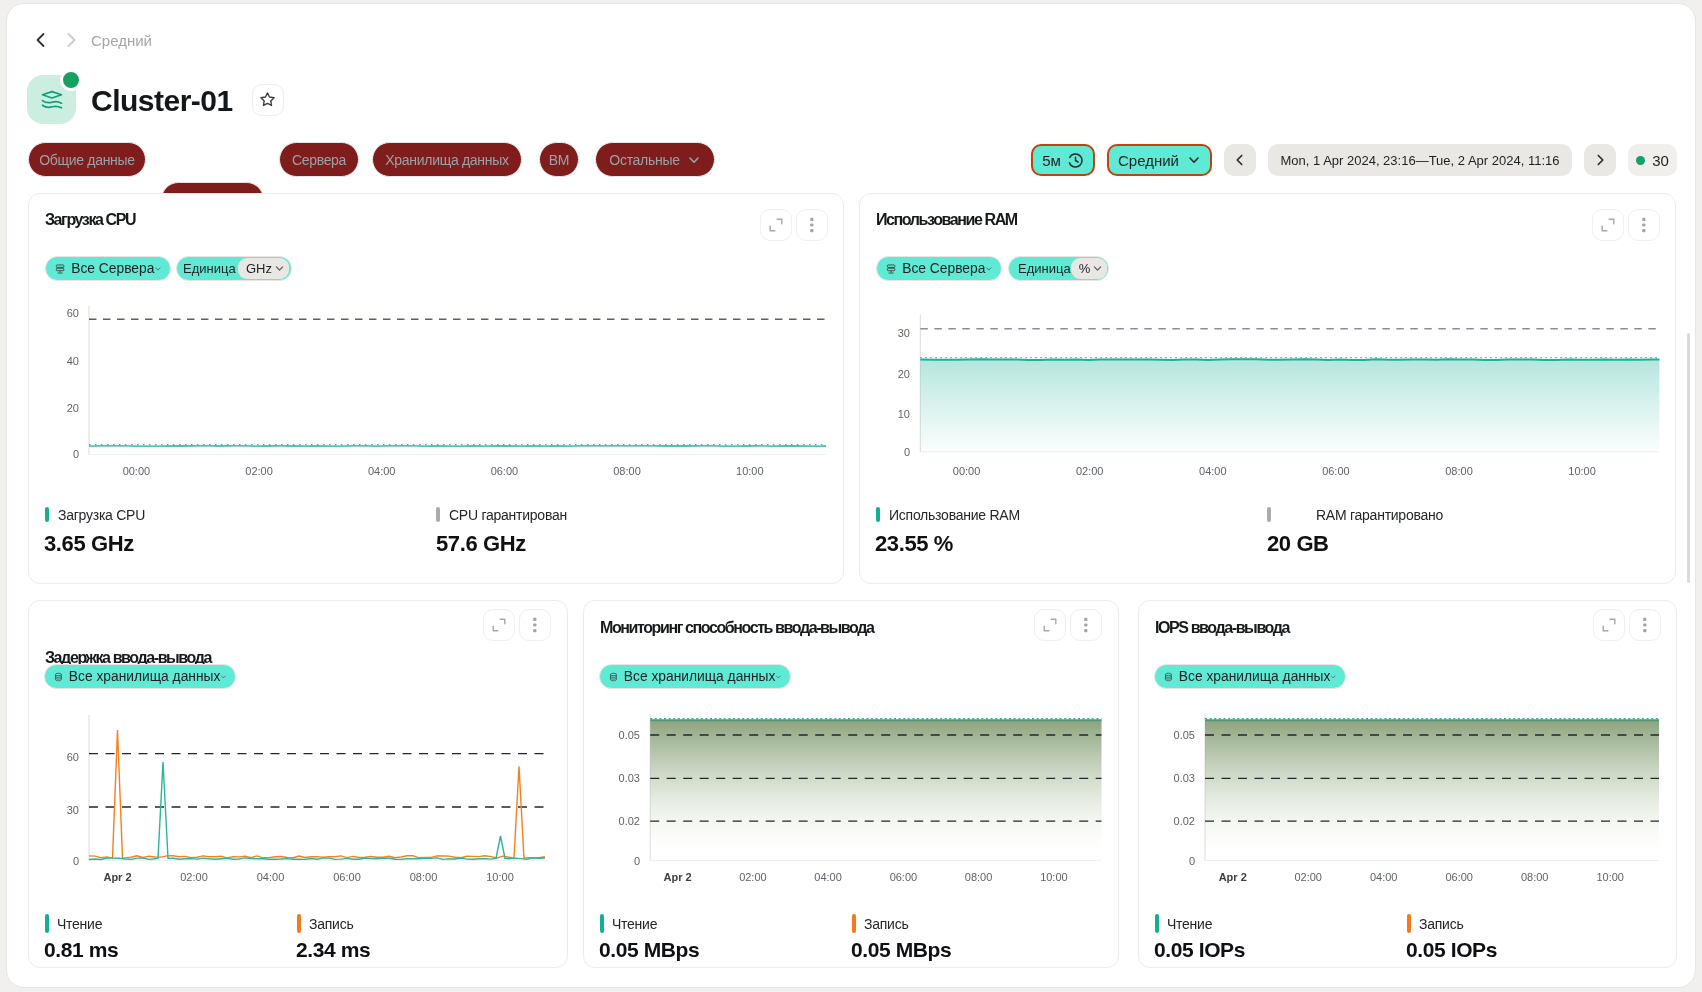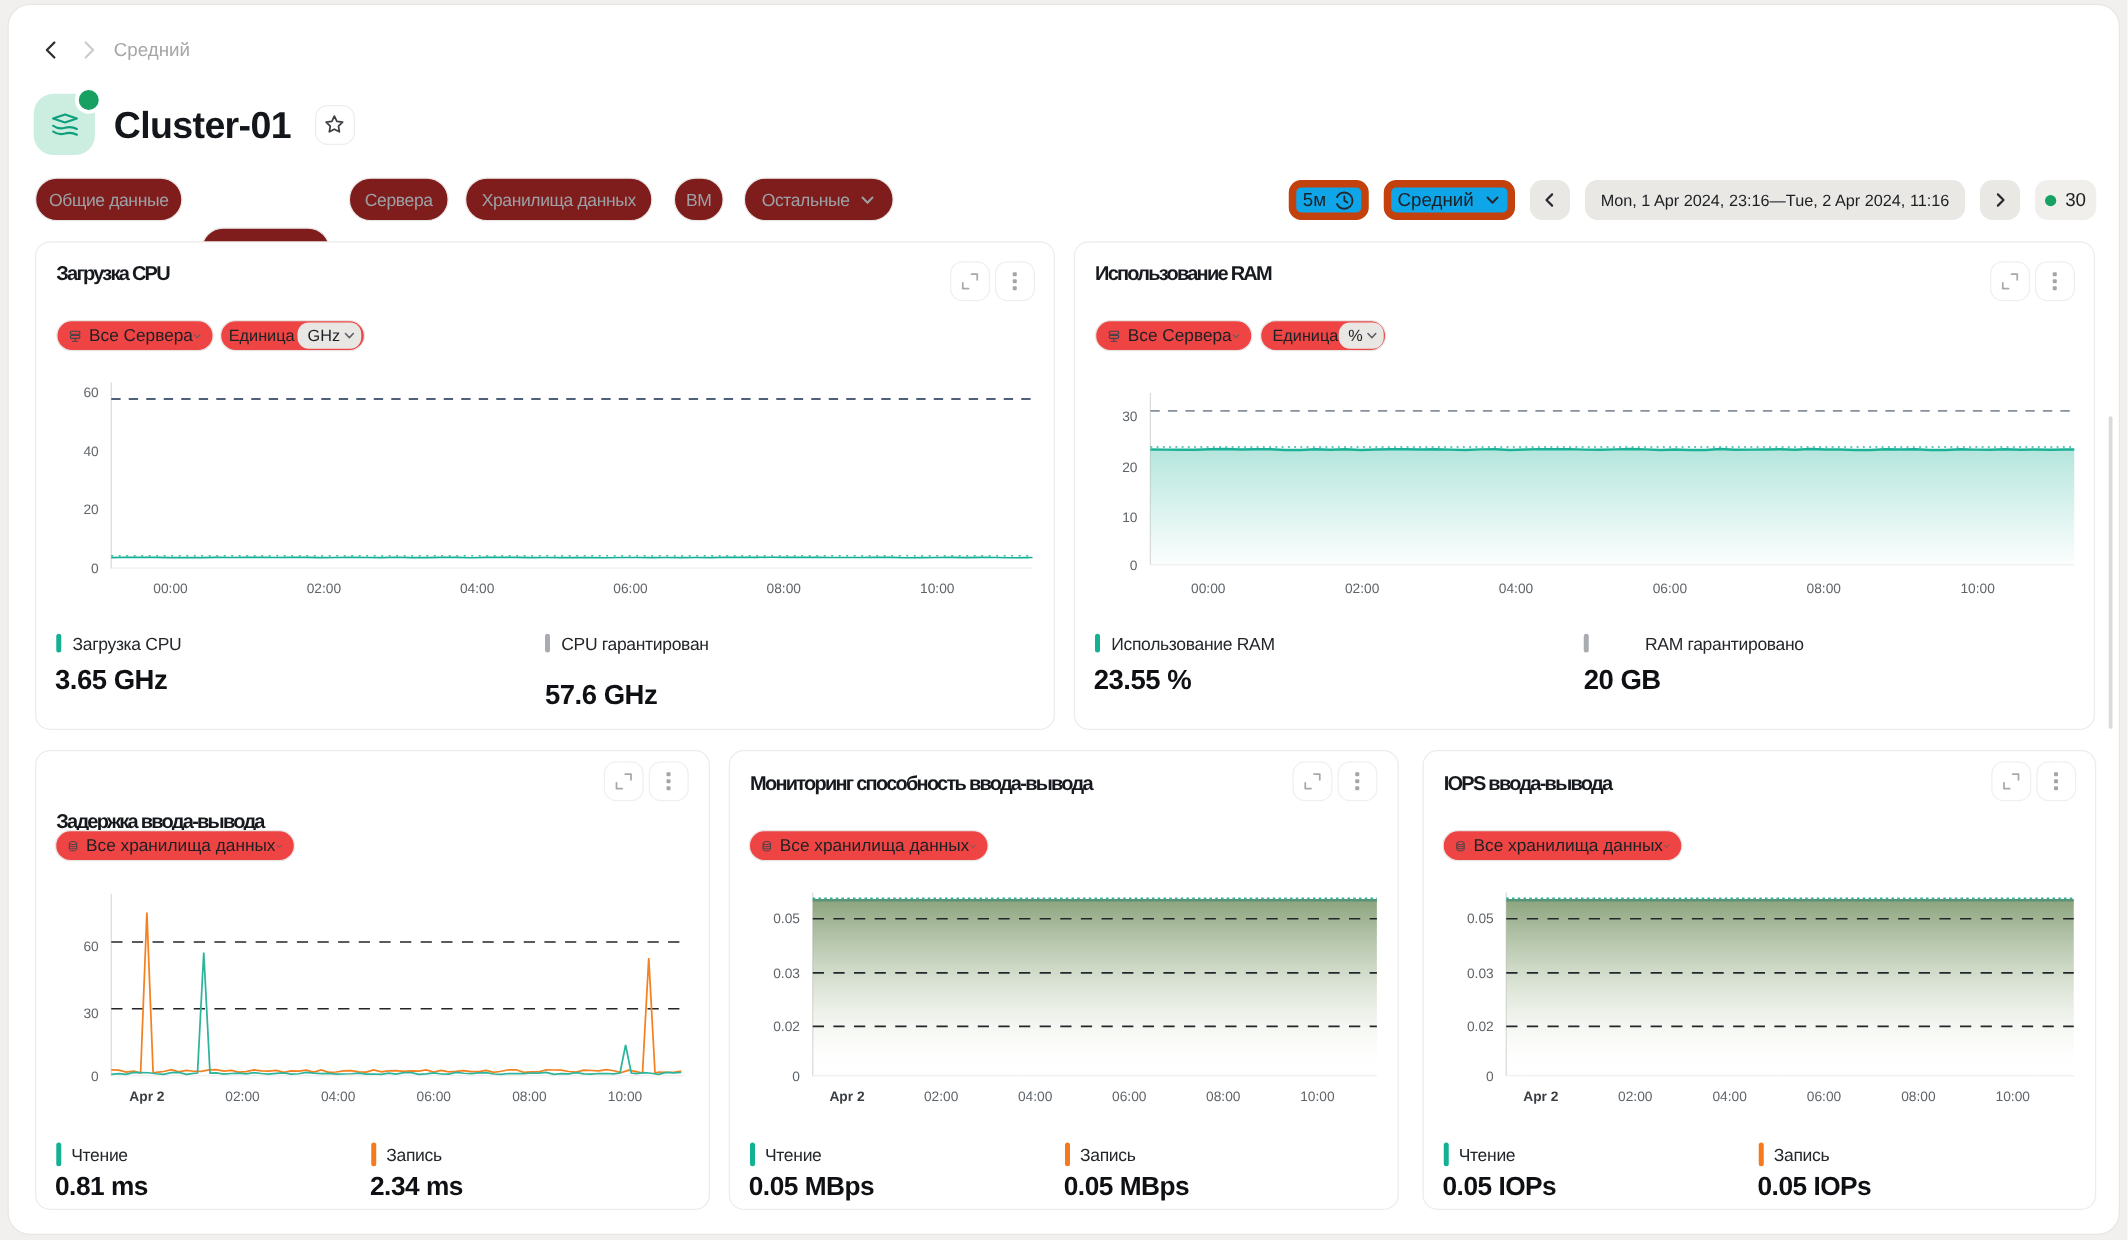--- a/index.html
+++ b/index.html
@@ -16,28 +16,28 @@
   .dot { position:absolute; left:60px; top:69px; width:22px; height:22px; border-radius:50%; background:#189f62; border:3px solid #fff;}
   .h1 { position:absolute; left:91px; top:84px; font-size:30px; font-weight:700; letter-spacing:-0.5px; color:#13161a;}
   .starbtn { position:absolute; left:252px; top:84px; width:32px; height:32px; border:1px solid #ededeb; border-radius:10px; background:#fff;}
   
   .tab { position:absolute; top:142px; height:35px; border:1px solid #e9e8e6; border-radius:18px;
          background:#7f1d1d; font-size:14px; letter-spacing:-0.3px; color:#9da1a5; display:flex; align-items:center; justify-content:center;}
   .tab.active { color:#27a593; font-weight:700; border-color:#e3e2e0;}
   
   .ctrl { position:absolute; top:144px; height:32px; border-radius:10px; font-size:15px; color:#1d2023;
           display:flex; align-items:center; justify-content:center; white-space:nowrap;}
-  .ctrl.white { background:#0ea5e9; border:6px solid #c2410c;}
+  .ctrl.white { background:#5eead4; border:2px solid #c2410c;}
   .ctrl.gray { background:#eae8e5; border:none;}
   .ctrl.light { background:#f1efec; border:none;}
   
   .card { position:absolute; background:#fff; border:1px solid #ececeb; border-radius:12px; }
   .ctitle { position:absolute; font-size:16px; font-weight:700; letter-spacing:-1.4px; color:#16191d; white-space:nowrap;}
   .iconbtn { position:absolute; width:32px; height:32px; border:1px solid #f0efed; border-radius:10px; background:#fff;}
-  .fpill { position:absolute; height:25px; border:1px solid #e7e6e4; border-radius:13px; background:#ef4444;
+  .fpill { position:absolute; height:25px; border:1px solid #e7e6e4; border-radius:13px; background:#5eead4;
            display:flex; align-items:center; font-size:13.8px; color:#1d2023; white-space:nowrap;}
   .badge { background:#e9e7e4; border-radius:9px; height:21px; display:flex; align-items:center; padding:0 4px 0 8px; margin-right:-7px; }
   .legbar { position:absolute; width:4px; height:15px; border-radius:2px; }
   .leglab { position:absolute; font-size:14px; letter-spacing:-0.25px; color:#23262a; white-space:nowrap;}
   .legval { position:absolute; font-size:22px; font-weight:700; color:#0e1013; letter-spacing:-0.4px; white-space:nowrap;}
   svg text { font-family:"Liberation Sans", sans-serif; }
   .scrollbar { position:absolute; left:1687px; top:333px; width:3px; height:250px; border-radius:2px; background:#dcdad7;}
 </style>
 </head>
 <body>
@@ -379,21 +379,21 @@
       <text x="384.7" y="181">08:00</text>
       <text x="460.2" y="181">10:00</text>
     </g>
 </svg>
 
 <div class="legbar" style="left:45px;top:507px;background:#14b094;"></div>
 <div class="leglab" style="left:58px;top:507px;">Загрузка CPU</div>
 <div class="legval" style="left:44px;top:531px;">3.65 GHz</div>
 <div class="legbar" style="left:436px;top:507px;background:#a8abaf;"></div>
 <div class="leglab" style="left:449px;top:507px;">CPU гарантирован</div>
-<div class="legval" style="left:436px;top:531px;margin-top:12px;">57.6 GHz</div>
+<div class="legval" style="left:436px;top:531px;">57.6 GHz</div>
 
 <div class="legbar" style="left:876px;top:507px;background:#14b094;"></div>
 <div class="leglab" style="left:889px;top:507px;">Использование RAM</div>
 <div class="legval" style="left:875px;top:531px;">23.55 %</div>
 <div class="legbar" style="left:1267px;top:507px;background:#a8abaf;"></div>
 <div class="leglab" style="left:1316px;top:507px;">RAM гарантировано</div>
 <div class="legval" style="left:1267px;top:531px;">20 GB</div>
 
 <div class="legbar" style="left:45px;top:914px;height:19px;background:#14b094;"></div>
 <div class="leglab" style="left:57px;top:916px;">Чтение</div>

